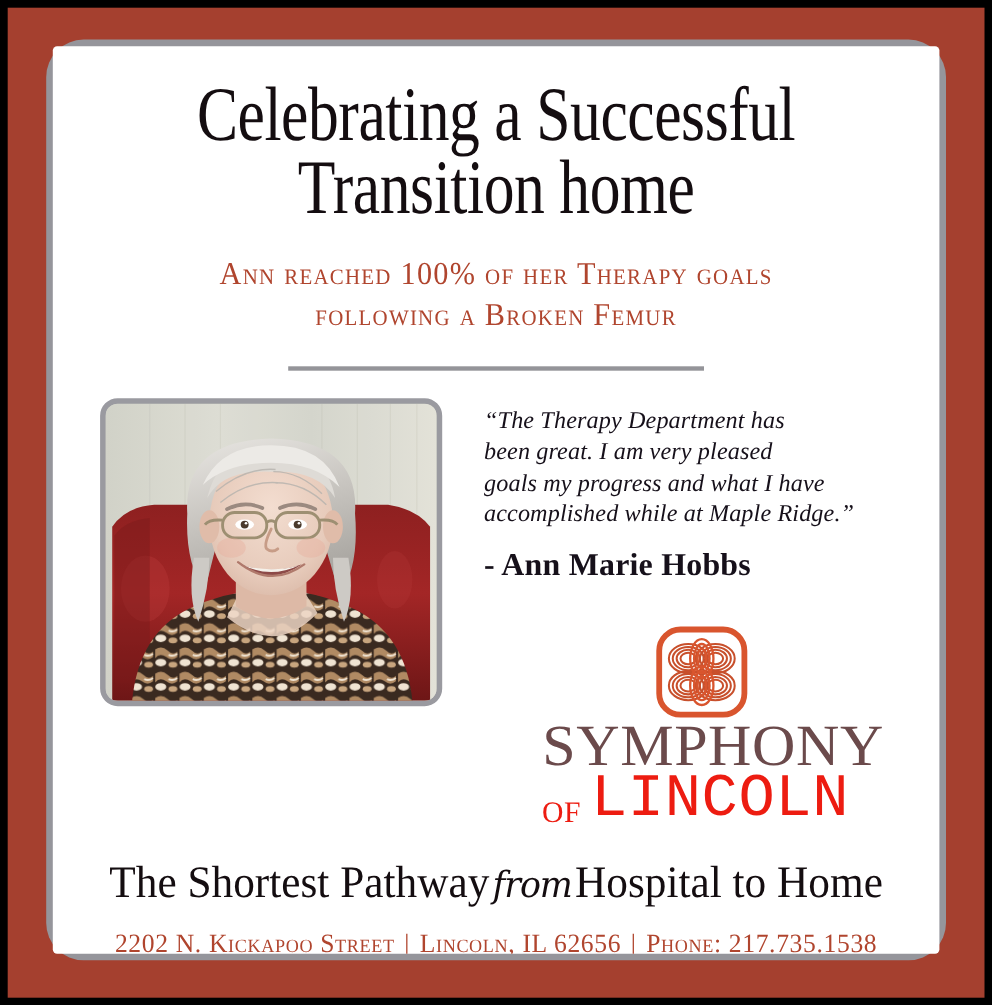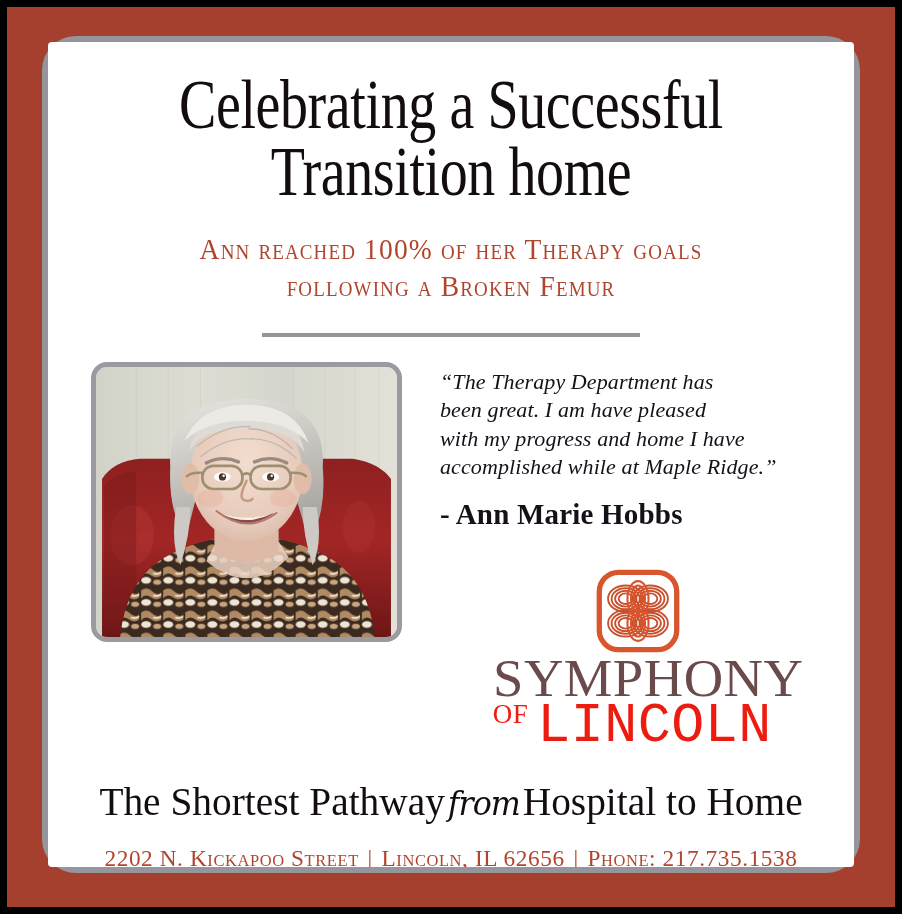--- a/index.html
+++ b/index.html
@@ -132,21 +132,21 @@
   .logo-symphony{
     font-size:53px;
     color:#6B4A4B;
     letter-spacing:0.5px;
     font-family:"Liberation Serif", serif;
     transform:scaleX(1.03);
     transform-origin:left center;
   }
   .logo-line2{
     display:flex;
-    align-items:flex-start;
+    align-items:flex-end;
     margin-top:1px;
   }
   .logo-of{
     font-size:27px;
     color:#ED1C11;
     letter-spacing:0.5px;
     margin-right:9px;
     font-family:"Liberation Serif", serif;
   }
   .logo-lincoln{
@@ -315,22 +315,22 @@
 
               <path d="M80 140 q-6 36 4 58 q10 -30 10 -58z" fill="#cdcac5"></path>
               <path d="M220 140 q6 36 -4 58 q-10 -30 -10 -58z" fill="#cdcac5"></path>
             </svg>
           </div>
         </div>
 
         <div class="right-col">
           <div class="quote">
             <span class="ql">“The Therapy Department has</span>
-            <span class="ql">been great. I am have pleased</span>
-            <span class="ql">with my progress and home I have</span>
+            <span class="ql">been great. I am very pleased</span>
+            <span class="ql">goals my progress and what I have</span>
             <span class="ql">accomplished while at Maple Ridge.”</span>
           </div>
           <div class="attribution">- Ann Marie Hobbs</div>
 
           <div class="logo">
             <div class="logo-mark">
               <svg viewBox="0 0 100 100" width="100%" height="100%">
                 <rect x="6" y="6" width="88" height="88" rx="22" ry="22" fill="none" stroke="#D9552E" stroke-width="6"></rect>
                 <rect x="13" y="13" width="74" height="74" rx="17" ry="17" fill="none" stroke="#ffffff" stroke-width="3"></rect>
                 <g fill="none" stroke="#C8502C" stroke-width="2.1">

